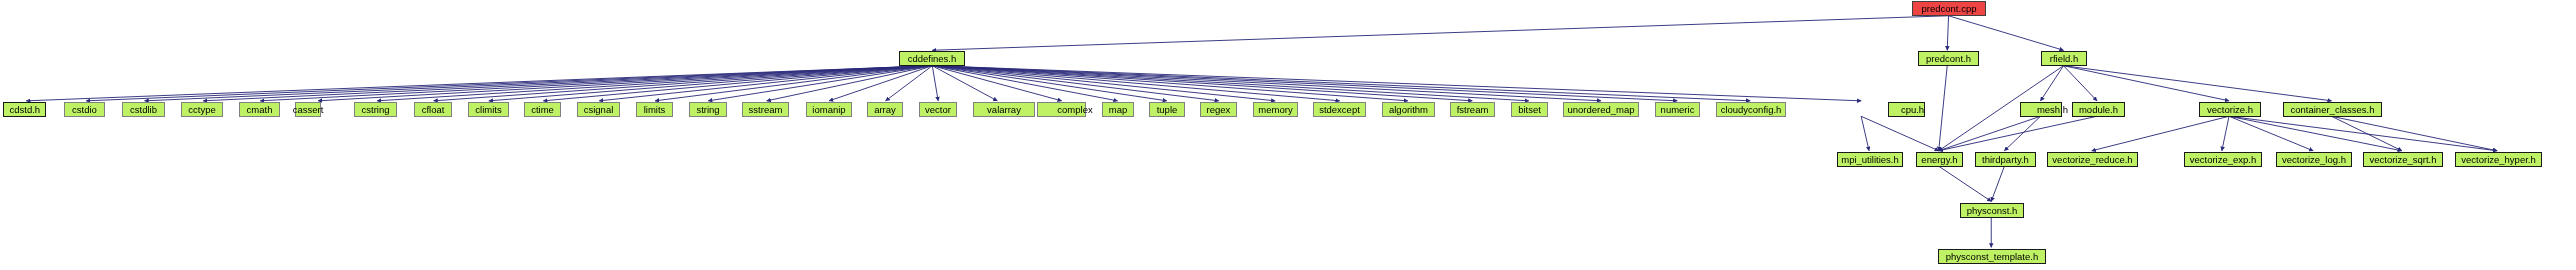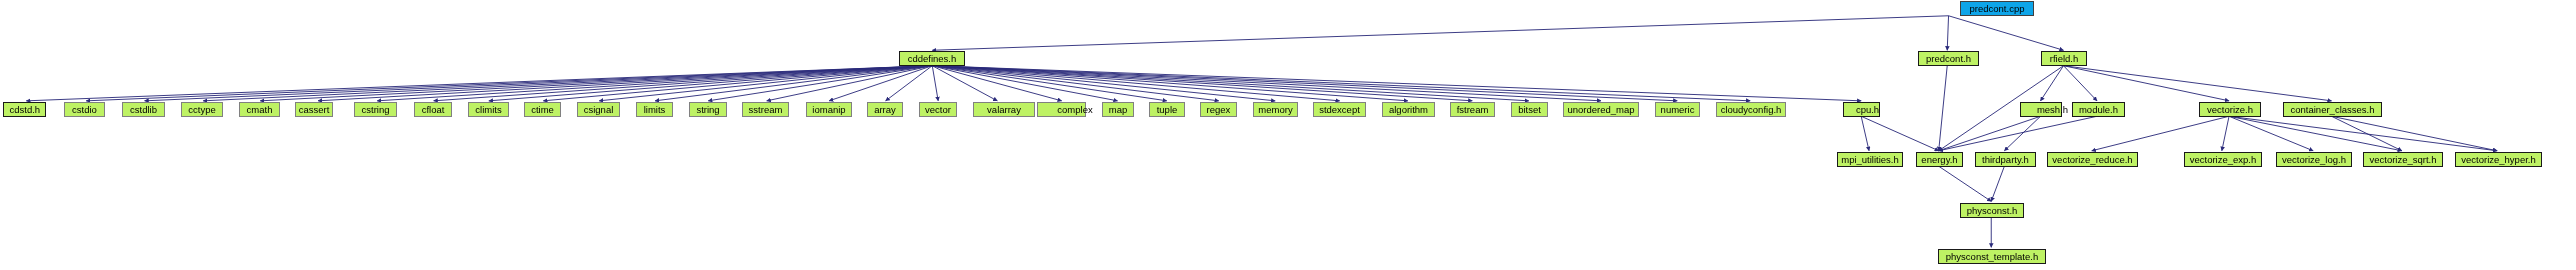--- a/index.html
+++ b/index.html
@@ -36,23 +36,22 @@
     color: #000000;
     font-size: 9.5px;
     line-height: 1;
     white-space: nowrap;
     z-index: 5;
   }
   .node.strong {
     border: 1.1px solid #1a1a1a;
   }
   .node.root {
-    background: #0ea5e9;
+    background: #ef4444;
     border: 1.1px solid #404040;
-    margin-left: 48px;
   }
   .node .label {
     display: block;
     transform: translateY(-0.3px);
   }
 </style>
 </head>
 <body>
 
 <div id="graph">
@@ -141,21 +140,21 @@
       </div>
       <div class="node" style="left: 122px; top: 102px; width: 43px;">
         <span class="label">cstdlib</span>
       </div>
       <div class="node" style="left: 181px; top: 102px; width: 42px;">
         <span class="label">cctype</span>
       </div>
       <div class="node" style="left: 239px; top: 102px; width: 41px;">
         <span class="label">cmath</span>
       </div>
-      <div class="node" style="left: 295px; top: 102px; width: 38px;">
+      <div class="node" style="left: 295px; top: 102px; width: 26px;">
         <span class="label">cassert</span>
       </div>
       <div class="node" style="left: 354px; top: 102px; width: 43px;">
         <span class="label">cstring</span>
       </div>
       <div class="node" style="left: 414px; top: 102px; width: 38px;">
         <span class="label">cfloat</span>
       </div>
       <div class="node" style="left: 468px; top: 102px; width: 41px;">
         <span class="label">climits</span>
@@ -216,21 +215,21 @@
       </div>
       <div class="node" style="left: 1563px; top: 102px; width: 76px;">
         <span class="label">unordered_map</span>
       </div>
       <div class="node" style="left: 1655px; top: 102px; width: 45px;">
         <span class="label">numeric</span>
       </div>
       <div class="node" style="left: 1716px; top: 102px; width: 70px;">
         <span class="label">cloudyconfig.h</span>
       </div>
-      <div class="node strong" style="left: 1843px; top: 102px; width: 37px; padding-left: 12px;">
+      <div class="node strong" style="left: 1888px; top: 102px; width: 37px; padding-left: 12px;">
         <span class="label">cpu.h</span>
       </div>
       <div class="node strong" style="left: 2020px; top: 102px; width: 42px; padding-left: 23px;">
         <span class="label">mesh.h</span>
       </div>
       <div class="node strong" style="left: 2072px; top: 102px; width: 53px;">
         <span class="label">module.h</span>
       </div>
       <div class="node strong" style="left: 2199px; top: 102px; width: 62px;">
         <span class="label">vectorize.h</span>

